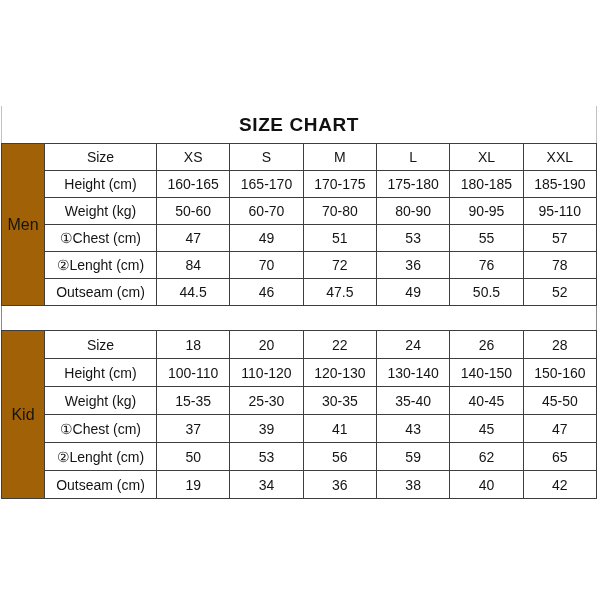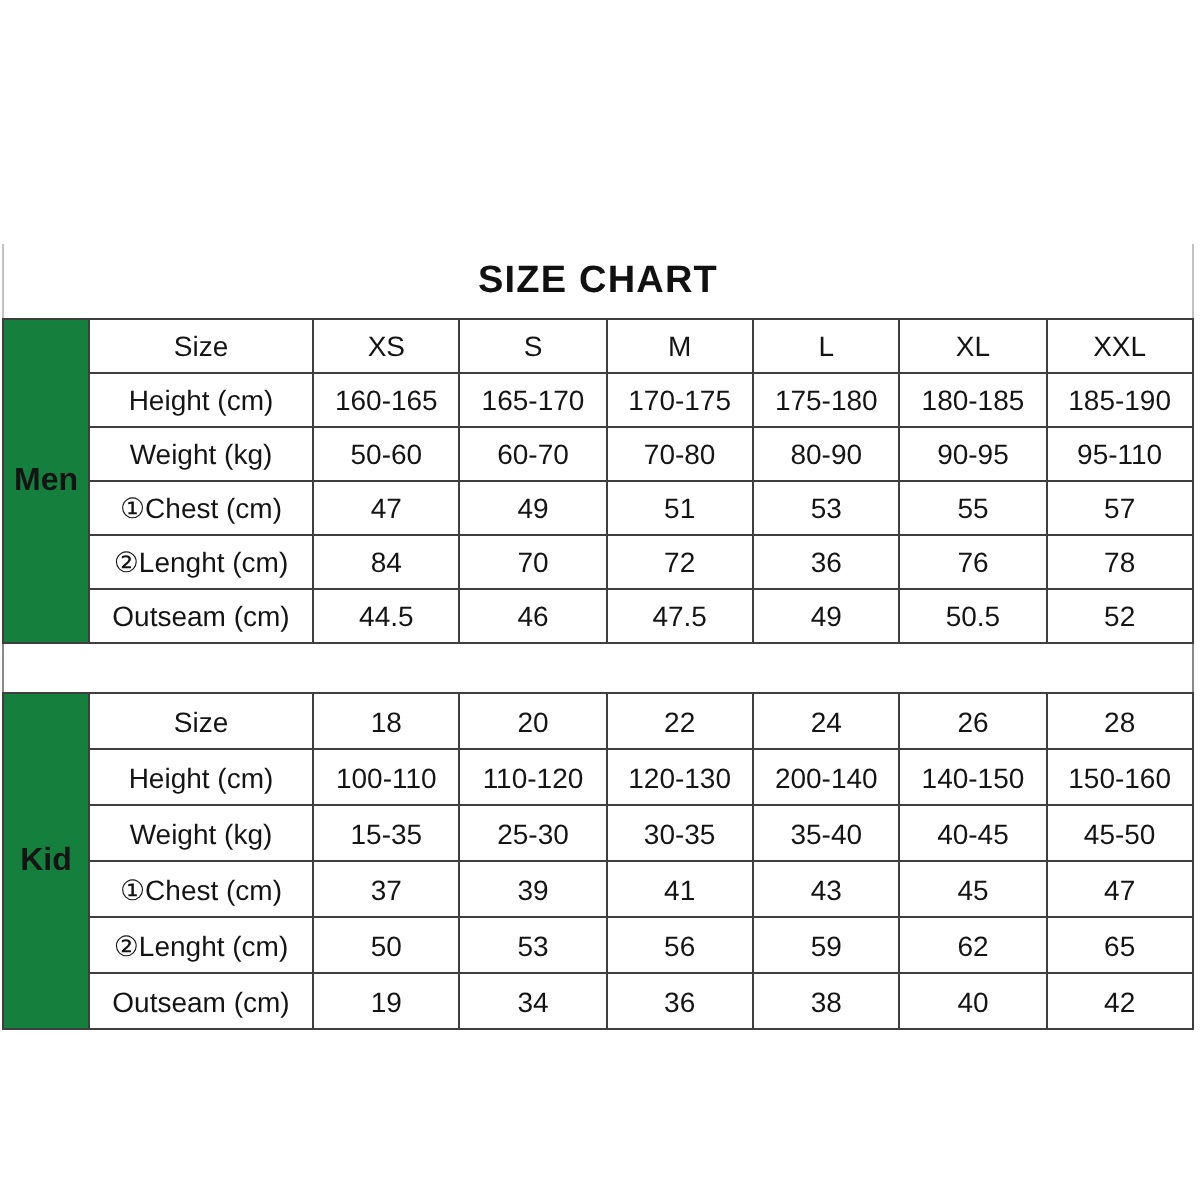--- a/index.html
+++ b/index.html
@@ -12,21 +12,20 @@
   .canvas {
     position: relative;
     width: 600px; height: 600px;
     background: #ffffff;
     overflow: hidden;
   }
   .chart-frame {
     position: absolute;
     top: 106px; left: 1px;
     width: 596px;
-    margin-top: 16px;
   }
   .title-row {
     height: 37px;
     display: flex; align-items: center; justify-content: center;
     border-left: 1px solid #c2c2c2;
     border-right: 1px solid #c2c2c2;
     font-size: 19px;
     font-weight: bold;
     letter-spacing: 0.6px;
     color: #111111;
@@ -42,23 +41,23 @@
     border: 1px solid #3e3e3e;
     text-align: center;
     vertical-align: middle;
     padding: 0;
     height: 26px;
     overflow: hidden;
     white-space: nowrap;
   }
   table.size-table.kid td { height: 27px; }
   td.group-cell {
-    font-weight: bold;
+    font-weight: normal;
     font-size: 16px;
-    background: #15803d;
+    background: #a16207;
   }
   .gap-row {
     height: 24px;
     border-left: 1px solid #8a8a8a;
     border-right: 1px solid #8a8a8a;
     background: #ffffff;
   }
   col.c-group { width: 43px; }
   col.c-label { width: 112px; }
 </style>
@@ -162,21 +161,21 @@
           <td>22</td>
           <td>24</td>
           <td>26</td>
           <td>28</td>
         </tr>
         <tr>
           <td>Height (cm)</td>
           <td>100-110</td>
           <td>110-120</td>
           <td>120-130</td>
-          <td>200-140</td>
+          <td>130-140</td>
           <td>140-150</td>
           <td>150-160</td>
         </tr>
         <tr>
           <td>Weight (kg)</td>
           <td>15-35</td>
           <td>25-30</td>
           <td>30-35</td>
           <td>35-40</td>
           <td>40-45</td>

